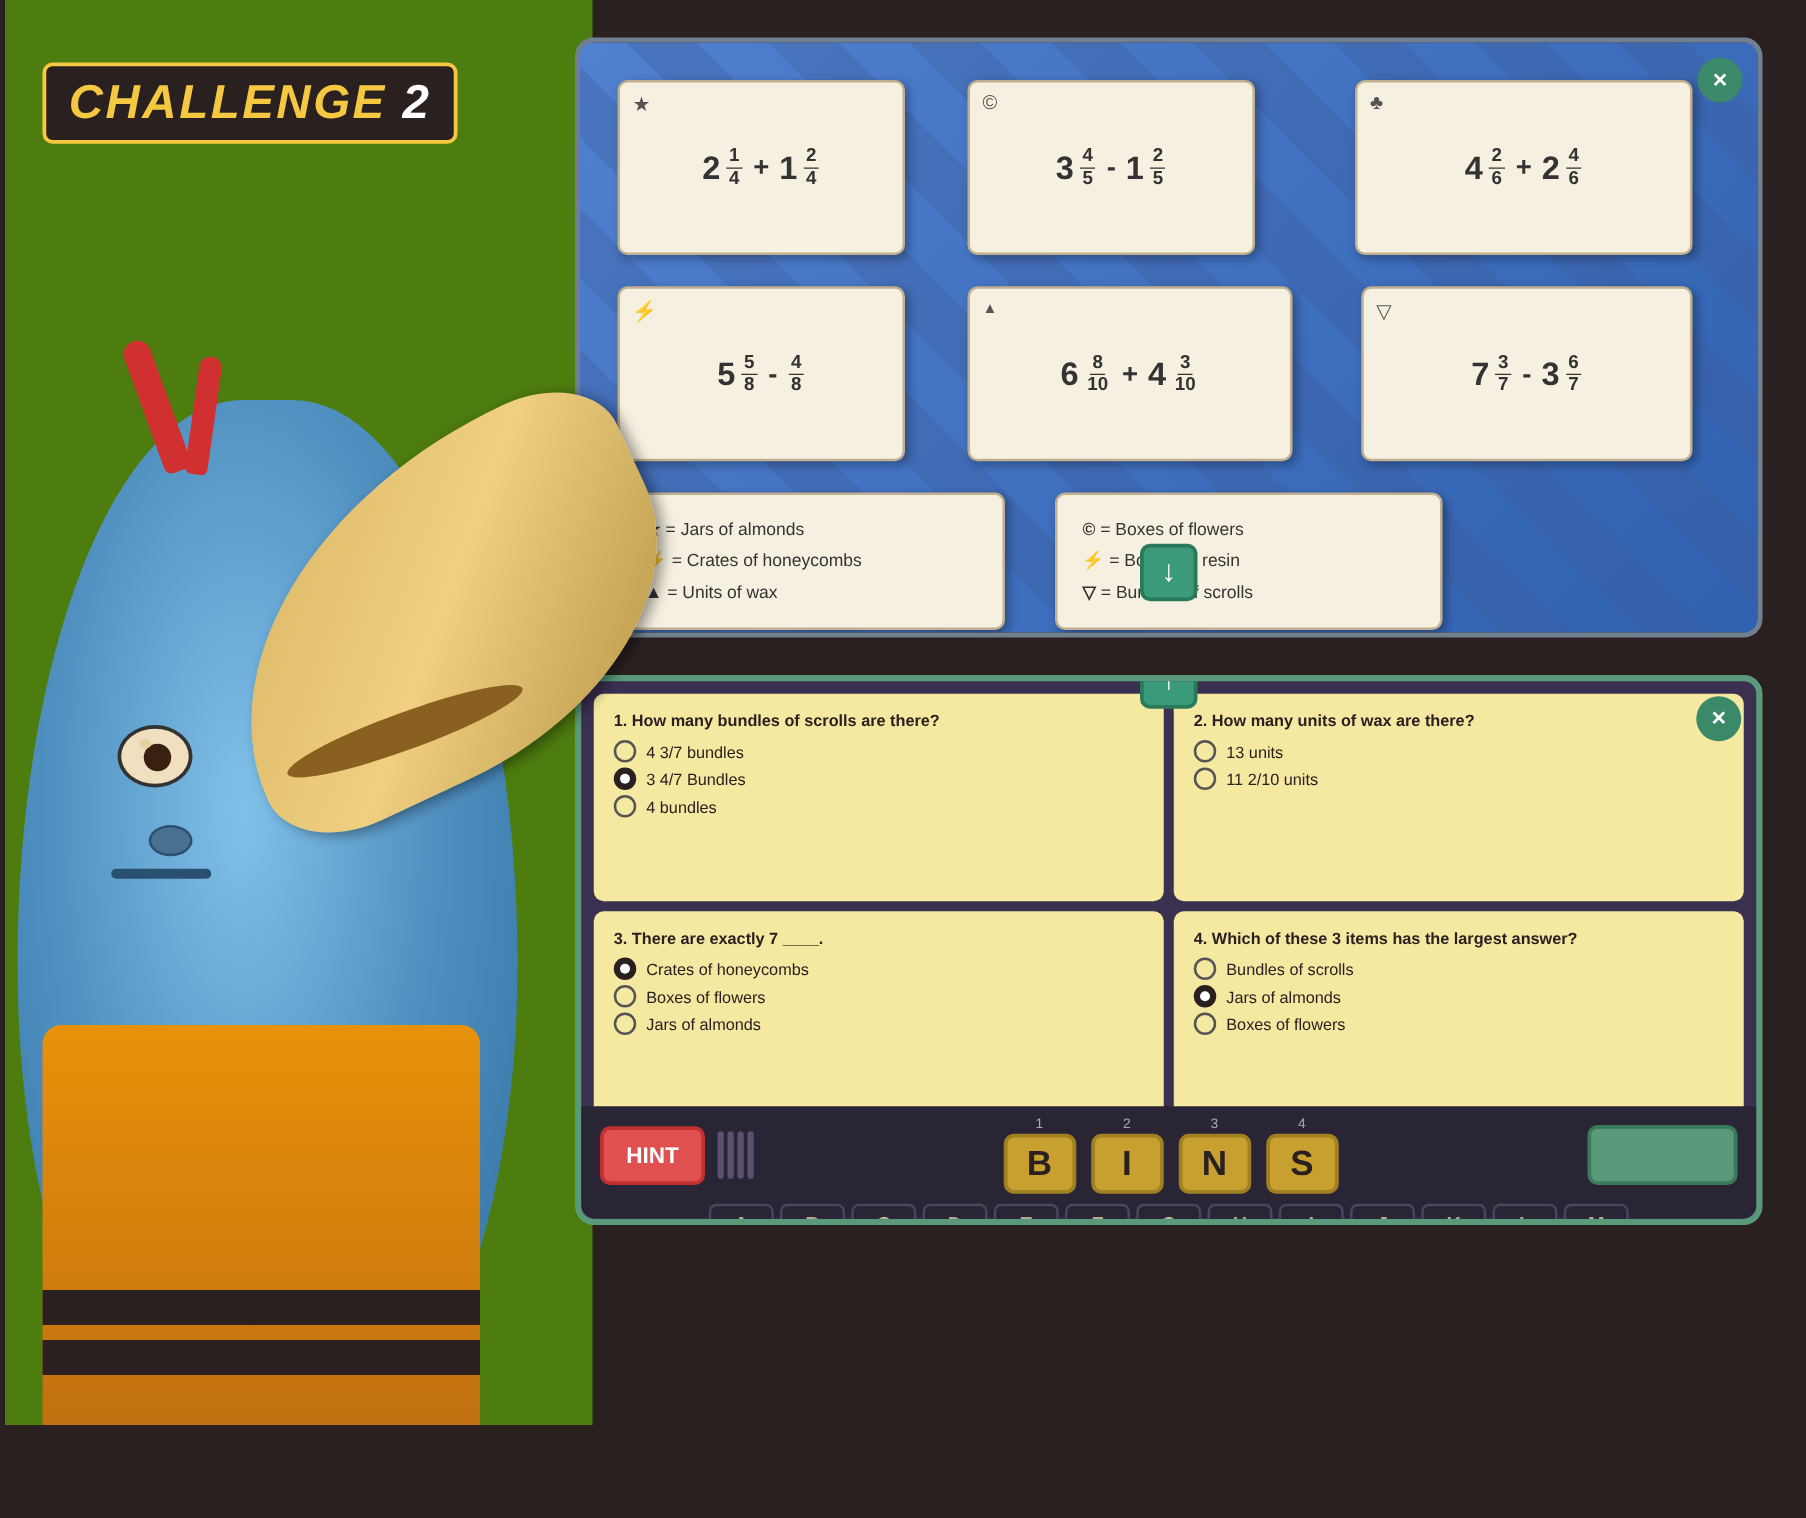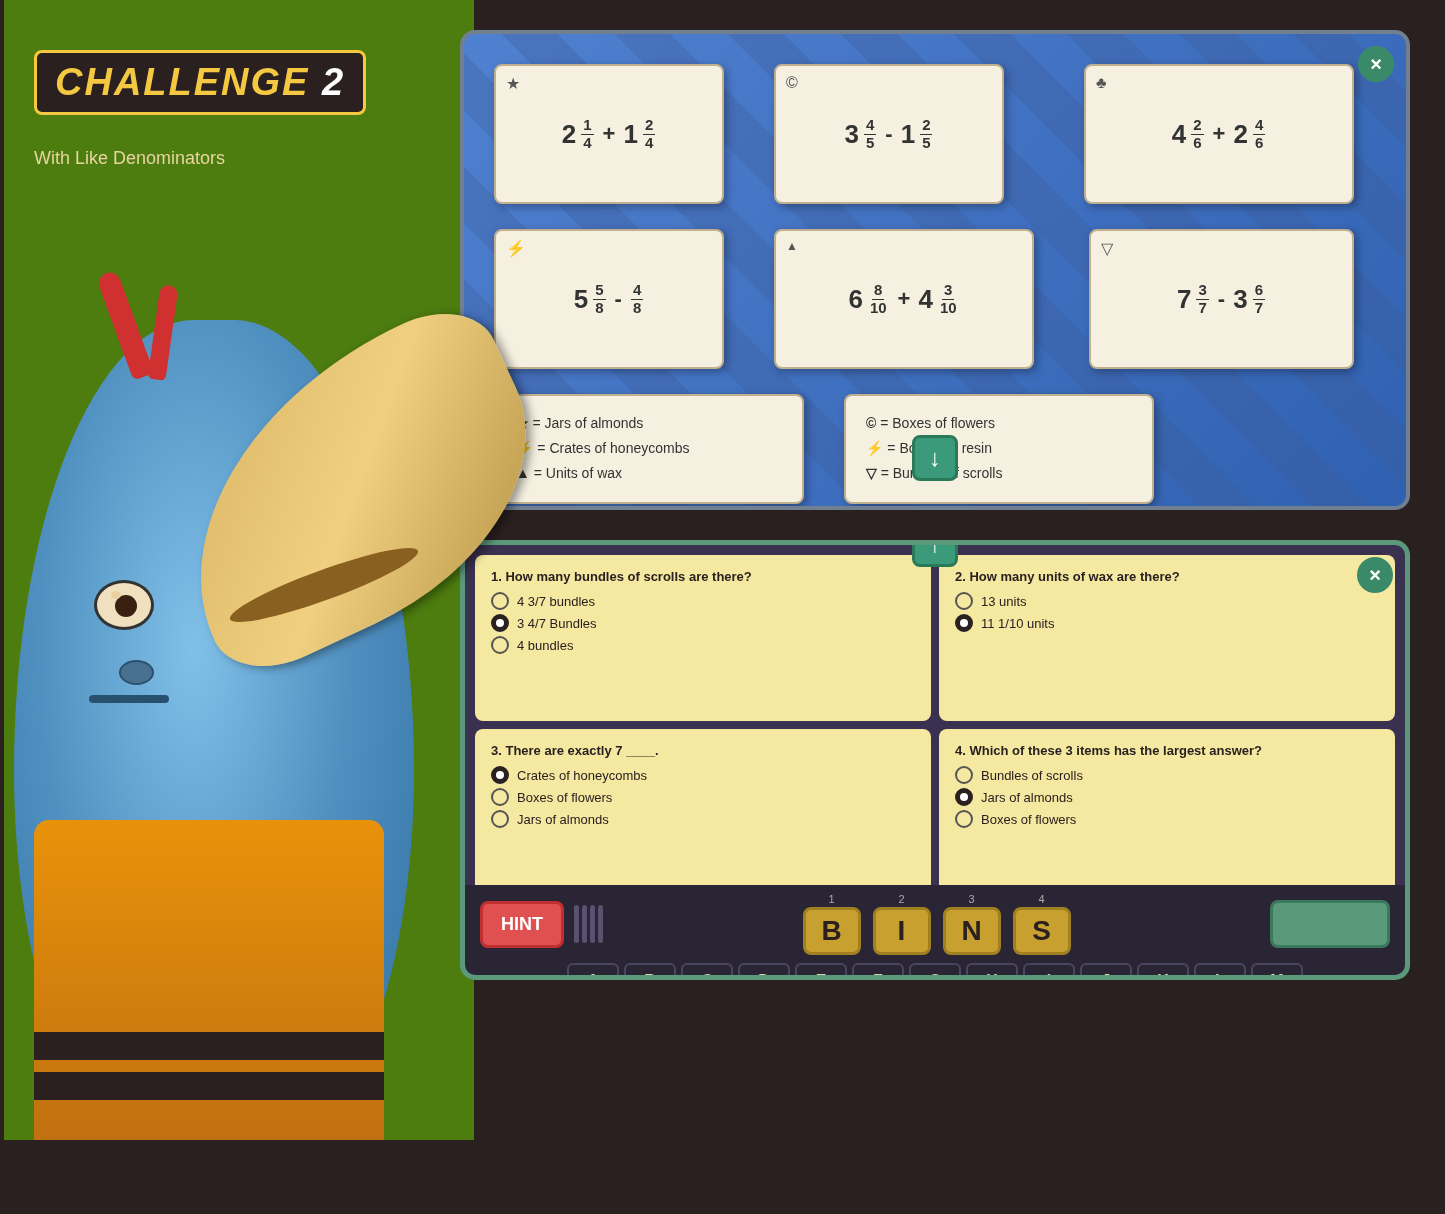--- a/index.html
+++ b/index.html
@@ -333,21 +333,20 @@
 </head>
 <body>
 
 <div class="left-panel">
   <div class="challenge-title-box">
     <span class="challenge-title">
       <span>CHALLENGE</span>&nbsp;<span style="color:#fff">2</span>
     </span>
   </div>
   <div class="challenge-subtitle">
-    <div>With Like Denominators</div>
   </div>
 
   <div class="monster-container">
 
     <div style="position:absolute;bottom:520px;left:180px;width:380px;height:260px;background:linear-gradient(135deg,#d4b060,#f0d080,#b09040);border-radius:80% 20% 60% 20%;transform:rotate(-25deg);z-index:5;box-shadow:4px 4px 10px rgba(0,0,0,0.4);"></div>
 
     <div style="position:absolute;bottom:540px;left:240px;width:200px;height:30px;background:#8a6020;border-radius:50%;transform:rotate(-20deg);z-index:6;"></div>
 
     <div style="position:absolute;bottom:760px;left:130px;width:22px;height:110px;background:#d03030;border-radius:11px 11px 6px 6px;transform:rotate(-20deg);z-index:7;"></div>
 
@@ -515,22 +514,22 @@
       </div>
     </div>
 
     <div class="quiz-question">
       <div class="quiz-question-title">2. How many units of wax are there?</div>
       <div class="quiz-option">
         <div class="radio-circle"></div>
         <span>13 units</span>
       </div>
       <div class="quiz-option">
-        <div class="radio-circle selected"></div>
-        <span>11 1/10 units</span>
+        <div class="radio-circle"></div>
+        <span>11 2/10 units</span>
       </div>
     </div>
 
     <div class="quiz-question">
       <div class="quiz-question-title">3. There are exactly 7 ____.</div>
       <div class="quiz-option">
         <div class="radio-circle selected"></div>
         <span>Crates of honeycombs</span>
       </div>
       <div class="quiz-option">

